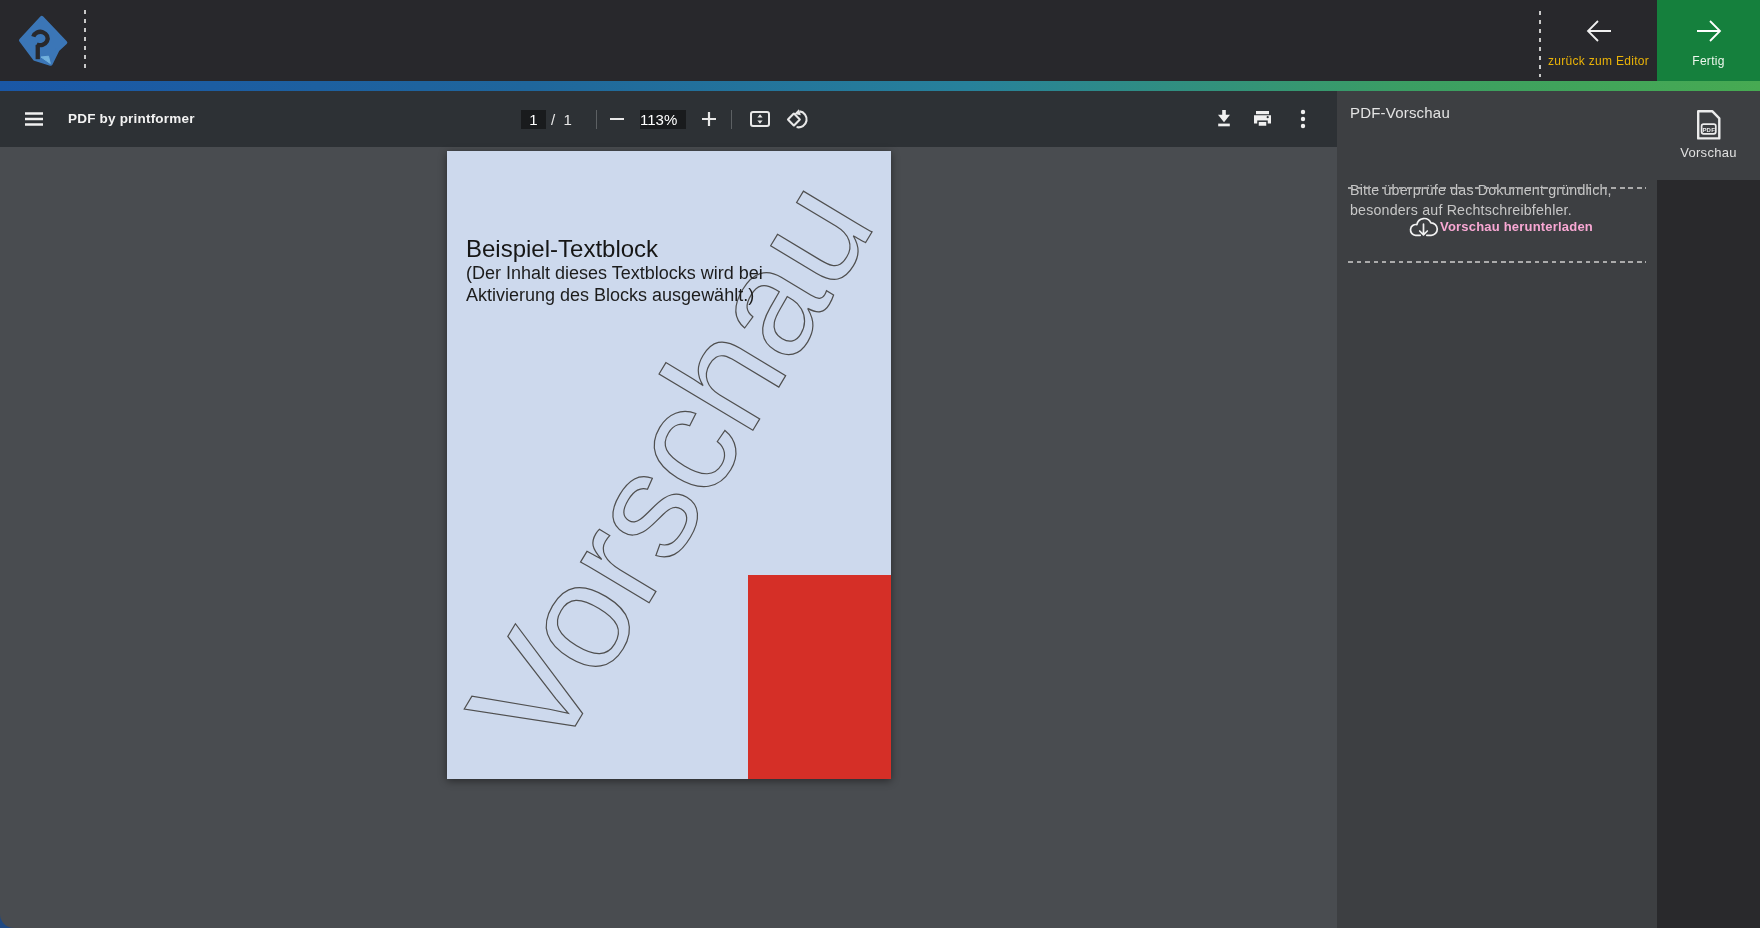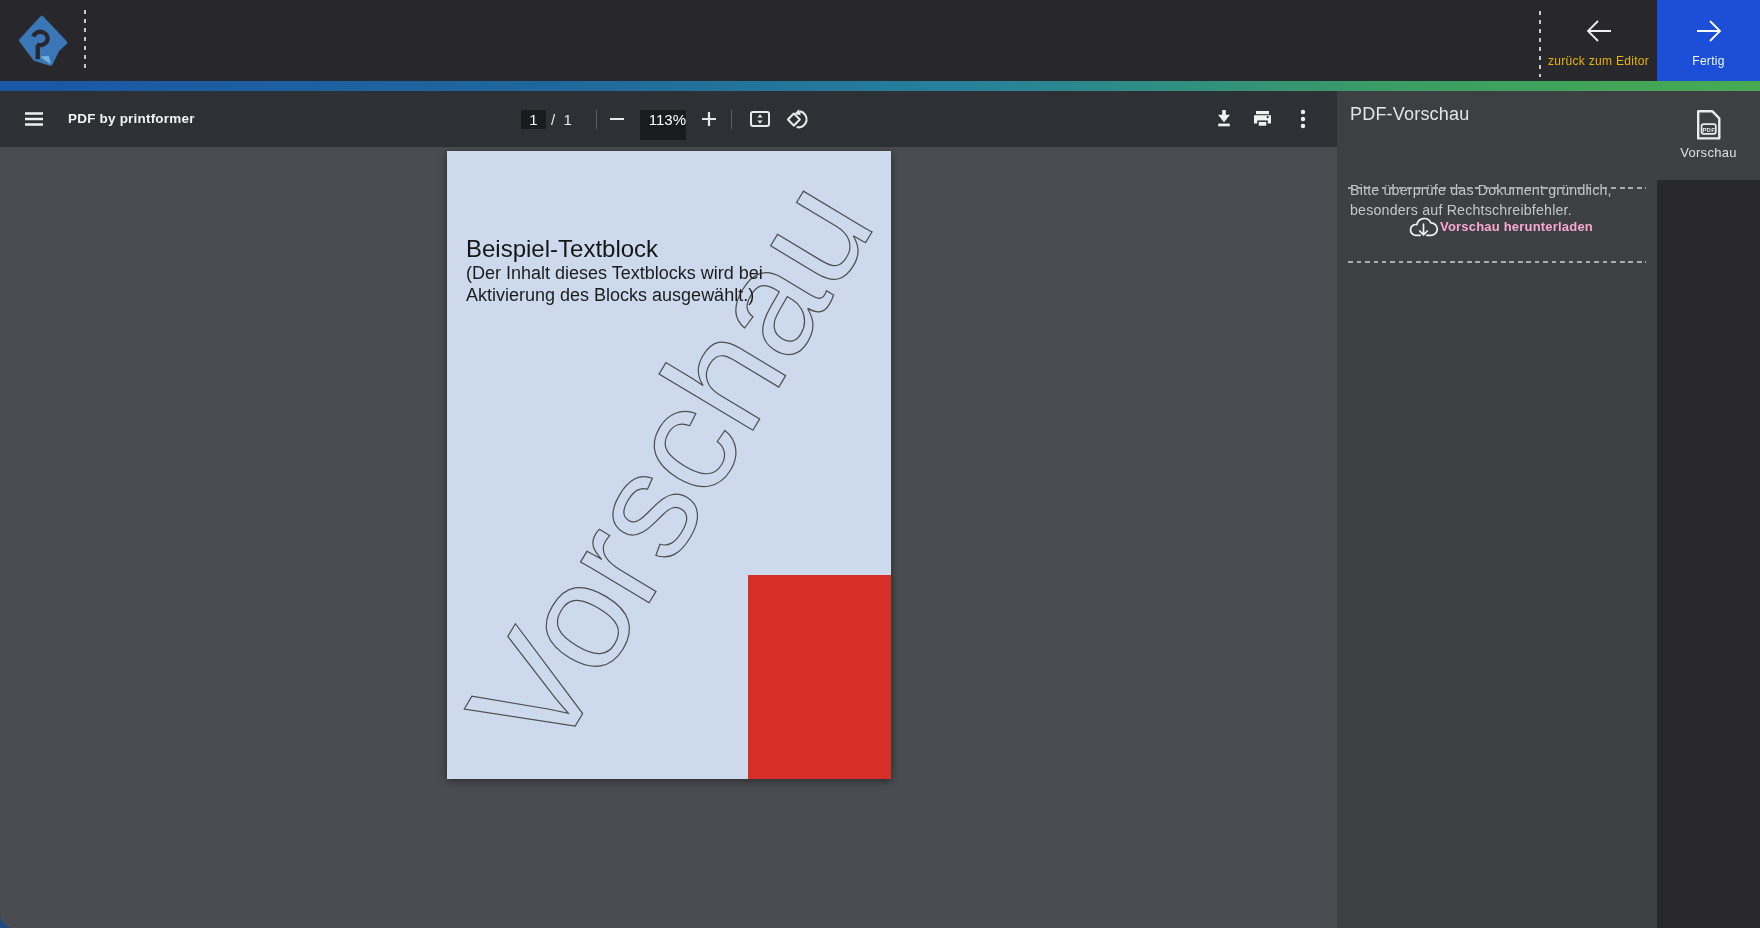--- a/index.html
+++ b/index.html
@@ -24,21 +24,21 @@
 <div class="abs" style="left:1539px;top:11px;width:2px;height:66px;
   background:repeating-linear-gradient(to bottom,#c9c9c9 0,#c9c9c9 4px,transparent 4px,transparent 9px);"></div>
 
 <div class="abs" style="left:1540px;top:0;width:117px;height:81px;color:#eab308;">
   <svg class="abs" style="left:46px;top:19px;" width="26" height="24" viewBox="0 0 26 24">
     <path d="M25 12 H2 M12 2 L2 12 L12 22" fill="none" stroke="#f0f0f0" stroke-width="1.8"></path>
   </svg>
   <div class="abs" style="left:0;top:54px;width:117px;text-align:center;font-size:12px;letter-spacing:.3px;">zurück zum Editor</div>
 </div>
 
-<div class="abs" style="left:1657px;top:0;width:103px;height:81px;background:#1d4ed8;color:#eef7ee;">
+<div class="abs" style="left:1657px;top:0;width:103px;height:81px;background:#15803d;color:#eef7ee;">
   <svg class="abs" style="left:39px;top:19px;" width="26" height="24" viewBox="0 0 26 24">
     <path d="M1 12 H24 M14 2 L24 12 L14 22" fill="none" stroke="#ffffff" stroke-width="1.8"></path>
   </svg>
   <div class="abs" style="left:0;top:54px;width:103px;text-align:center;font-size:12px;letter-spacing:.3px;">Fertig</div>
 </div>
 
 <div class="abs" style="left:0;top:81px;width:1760px;height:10px;
   background:linear-gradient(90deg,#1a57a6 0%,#1f669c 30%,#27819b 55%,#3b9e63 80%,#47aa52 100%);"></div>
 
 <div class="abs" style="left:0;top:91px;width:1337px;height:56px;background:#2d3135;"></div>
@@ -49,22 +49,22 @@
 <div class="abs" style="left:68px;top:111px;font-size:13.5px;font-weight:bold;color:#f2f2f2;letter-spacing:.2px;">PDF by printformer</div>
 
 <div class="abs" style="left:521px;top:110px;width:25px;height:19px;background:#191b1d;color:#fff;
      font-size:15px;text-align:center;line-height:19px;">1</div>
 <div class="abs" style="left:551px;top:110px;height:19px;color:#e8e8e8;font-size:15px;line-height:19px;">/&nbsp;&nbsp;1</div>
 
 <div class="abs" style="left:596px;top:110px;width:1px;height:19px;background:#5c6063;"></div>
 
 <div class="abs" style="left:610px;top:118px;width:14px;height:2.2px;background:#e8e8e8;"></div>
 
-<div class="abs" style="left:640px;top:110px;width:46px;height:30px;background:#191b1d;color:#fff;
-     font-size:15px;text-align:right;line-height:19px;">113%</div>
+<div class="abs" style="left:640px;top:110px;width:46px;height:19px;background:#191b1d;color:#fff;
+     font-size:15px;text-align:left;line-height:19px;">113%</div>
 
 <svg class="abs" style="left:702px;top:112px;" width="14" height="14" viewBox="0 0 14 14">
   <path d="M7 0 V14 M0 7 H14" stroke="#e8e8e8" stroke-width="2.2"></path>
 </svg>
 
 <div class="abs" style="left:731px;top:110px;width:1px;height:19px;background:#5c6063;"></div>
 
 <svg class="abs" style="left:750px;top:111px;" width="20" height="16" viewBox="0 0 20 16">
   <rect x="1" y="1" width="18" height="14" rx="2" fill="none" stroke="#e8e8e8" stroke-width="2"></rect>
   <path d="M10 3.2 L12.6 6.4 H7.4 Z" fill="#e8e8e8"></path>
@@ -106,21 +106,21 @@
   </svg>
   <div class="abs" style="left:19px;top:84px;font-size:24px;font-weight:normal;color:#161616;">Beispiel-Textblock</div>
   <div class="abs" style="left:19px;top:111px;font-size:18px;color:#1c1c1c;line-height:22px;">(Der Inhalt dieses Textblocks wird bei<br>Aktivierung des Blocks ausgewählt.)</div>
   <div class="abs" style="left:301px;top:424px;width:143px;height:204px;background:#d52f27;"></div>
 </div>
 
 <div class="abs" style="left:1337px;top:91px;width:423px;height:837px;background:#3d3f42;"></div>
 
 <div class="abs" style="left:1657px;top:180px;width:103px;height:748px;background:#29292c;"></div>
 
-<div class="abs" style="left:1350px;top:104px;font-size:18px;color:#e4e4e4;letter-spacing:.2px;">PDF-Vorschau</div>
+<div class="abs" style="left:1350px;top:104px;font-size:15px;color:#e4e4e4;letter-spacing:.2px;">PDF-Vorschau</div>
 <div class="abs" style="left:1350px;top:132px;font-size:14.2px;line-height:20px;color:#c7c7c7;letter-spacing:.2px;margin-top:48px;">
 Bitte überprüfe das Dokument gründlich,<br>besonders auf Rechtschreibfehler.</div>
 
 <div class="abs" style="left:1348px;top:187px;width:298px;height:2.4px;
   background:repeating-linear-gradient(to right,#ababab 0,#ababab 4.5px,transparent 4.5px,transparent 8.5px);"></div>
 
 <svg class="abs" style="left:1409px;top:211px;" width="30" height="29" viewBox="0 0 30 29">
   <path d="M11.2 24.3 H 6.6 A 5.4 5.4 0 1 1 7.9 13.6 A 7.4 7.4 0 0 1 21.9 11.8 A 6.1 6.1 0 1 1 22.1 24.3 H 17.8" fill="none" stroke="#f2f2f2" stroke-width="1.7" stroke-linecap="round" stroke-linejoin="round"></path>
   <path d="M14.5 13.2 V 23.6 M10.7 20 L14.5 23.8 L18.3 20" fill="none" stroke="#f2f2f2" stroke-width="1.7" stroke-linecap="round" stroke-linejoin="round"></path>
 </svg>

